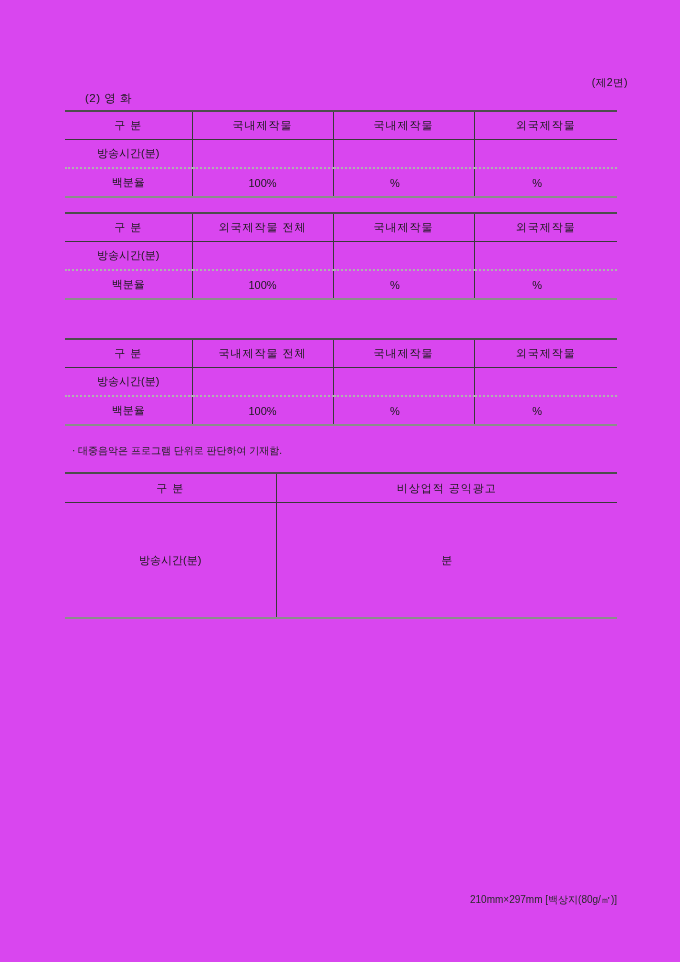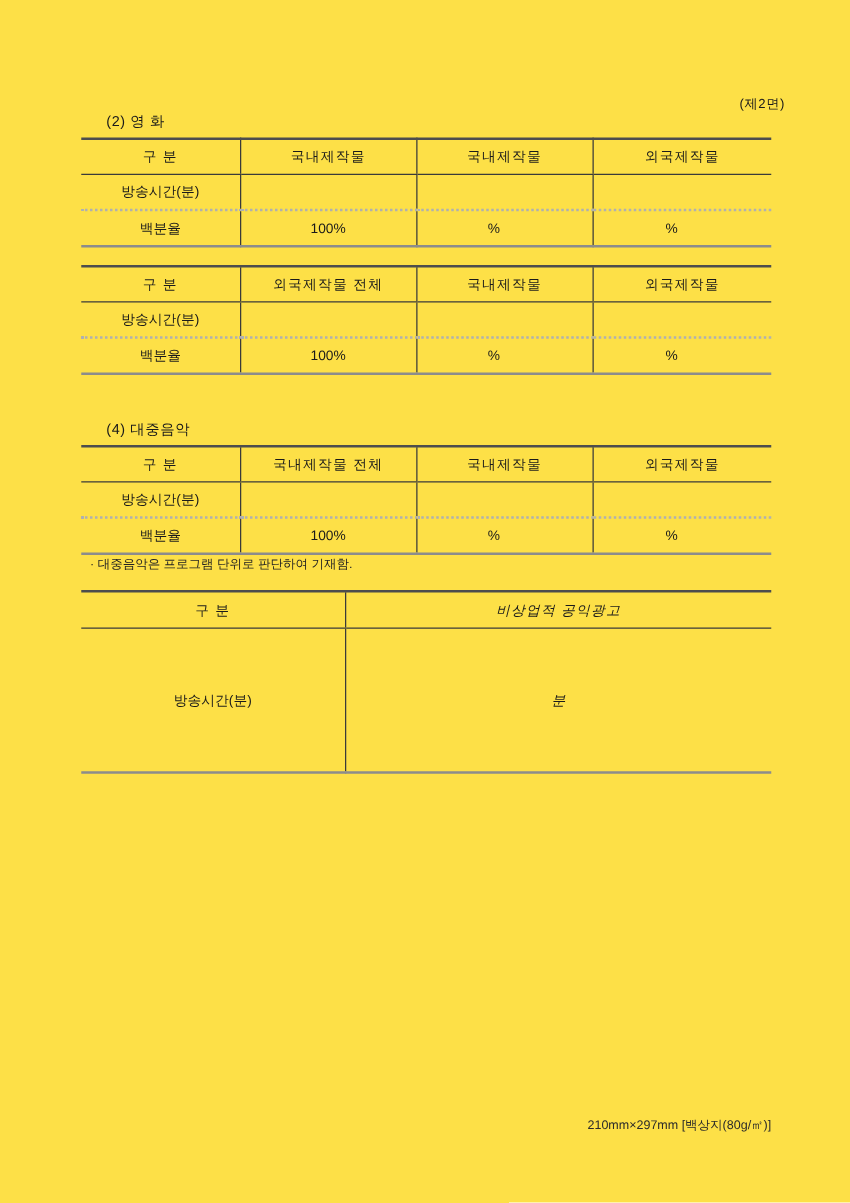--- a/index.html
+++ b/index.html
@@ -4,21 +4,21 @@
 <style>
   html, body {
     margin: 0;
     padding: 0;
     background: #ffffff;
   }
   .page {
     position: relative;
     width: 680px;
     height: 962px;
-    background: #fde047;
+    background: #d946ef;
     font-family: "Liberation Sans", "DejaVu Sans", sans-serif;
     color: #1a1a1a;
     overflow: hidden;
   }
   .page-marker {
     position: absolute;
     top: 76px;
     right: 52px;
     font-size: 10.5px;
     letter-spacing: 0.5px;
@@ -107,21 +107,20 @@
     letter-spacing: 1px;
   }
   table.etc-table td {
     height: 112px;
     text-align: center;
     vertical-align: middle;
   }
   table.etc-table th + th,
   table.etc-table td + td {
     border-left: 1px solid #3a3a3a;
-    font-style: italic;
   }
   .page-footer {
     position: absolute;
     top: 893px;
     right: 63px;
     font-size: 10px;
     color: #2a2a2a;
   }
 </style>
 </head>
@@ -192,21 +191,20 @@
           <td>백분율</td>
           <td>100%</td>
           <td class="num">%</td>
           <td class="num">%</td>
         </tr>
       </tbody>
     </table>
   </div>
 
   <div class="section" style="top:338px">
-    <div class="section-label">(4) 대중음악</div>
     <table class="media-table">
       <colgroup>
           <col class="w0">
           <col class="w1">
           <col class="w2">
           <col class="w3">
         </colgroup>
       <thead>
         <tr>
           <th>구 분</th>

